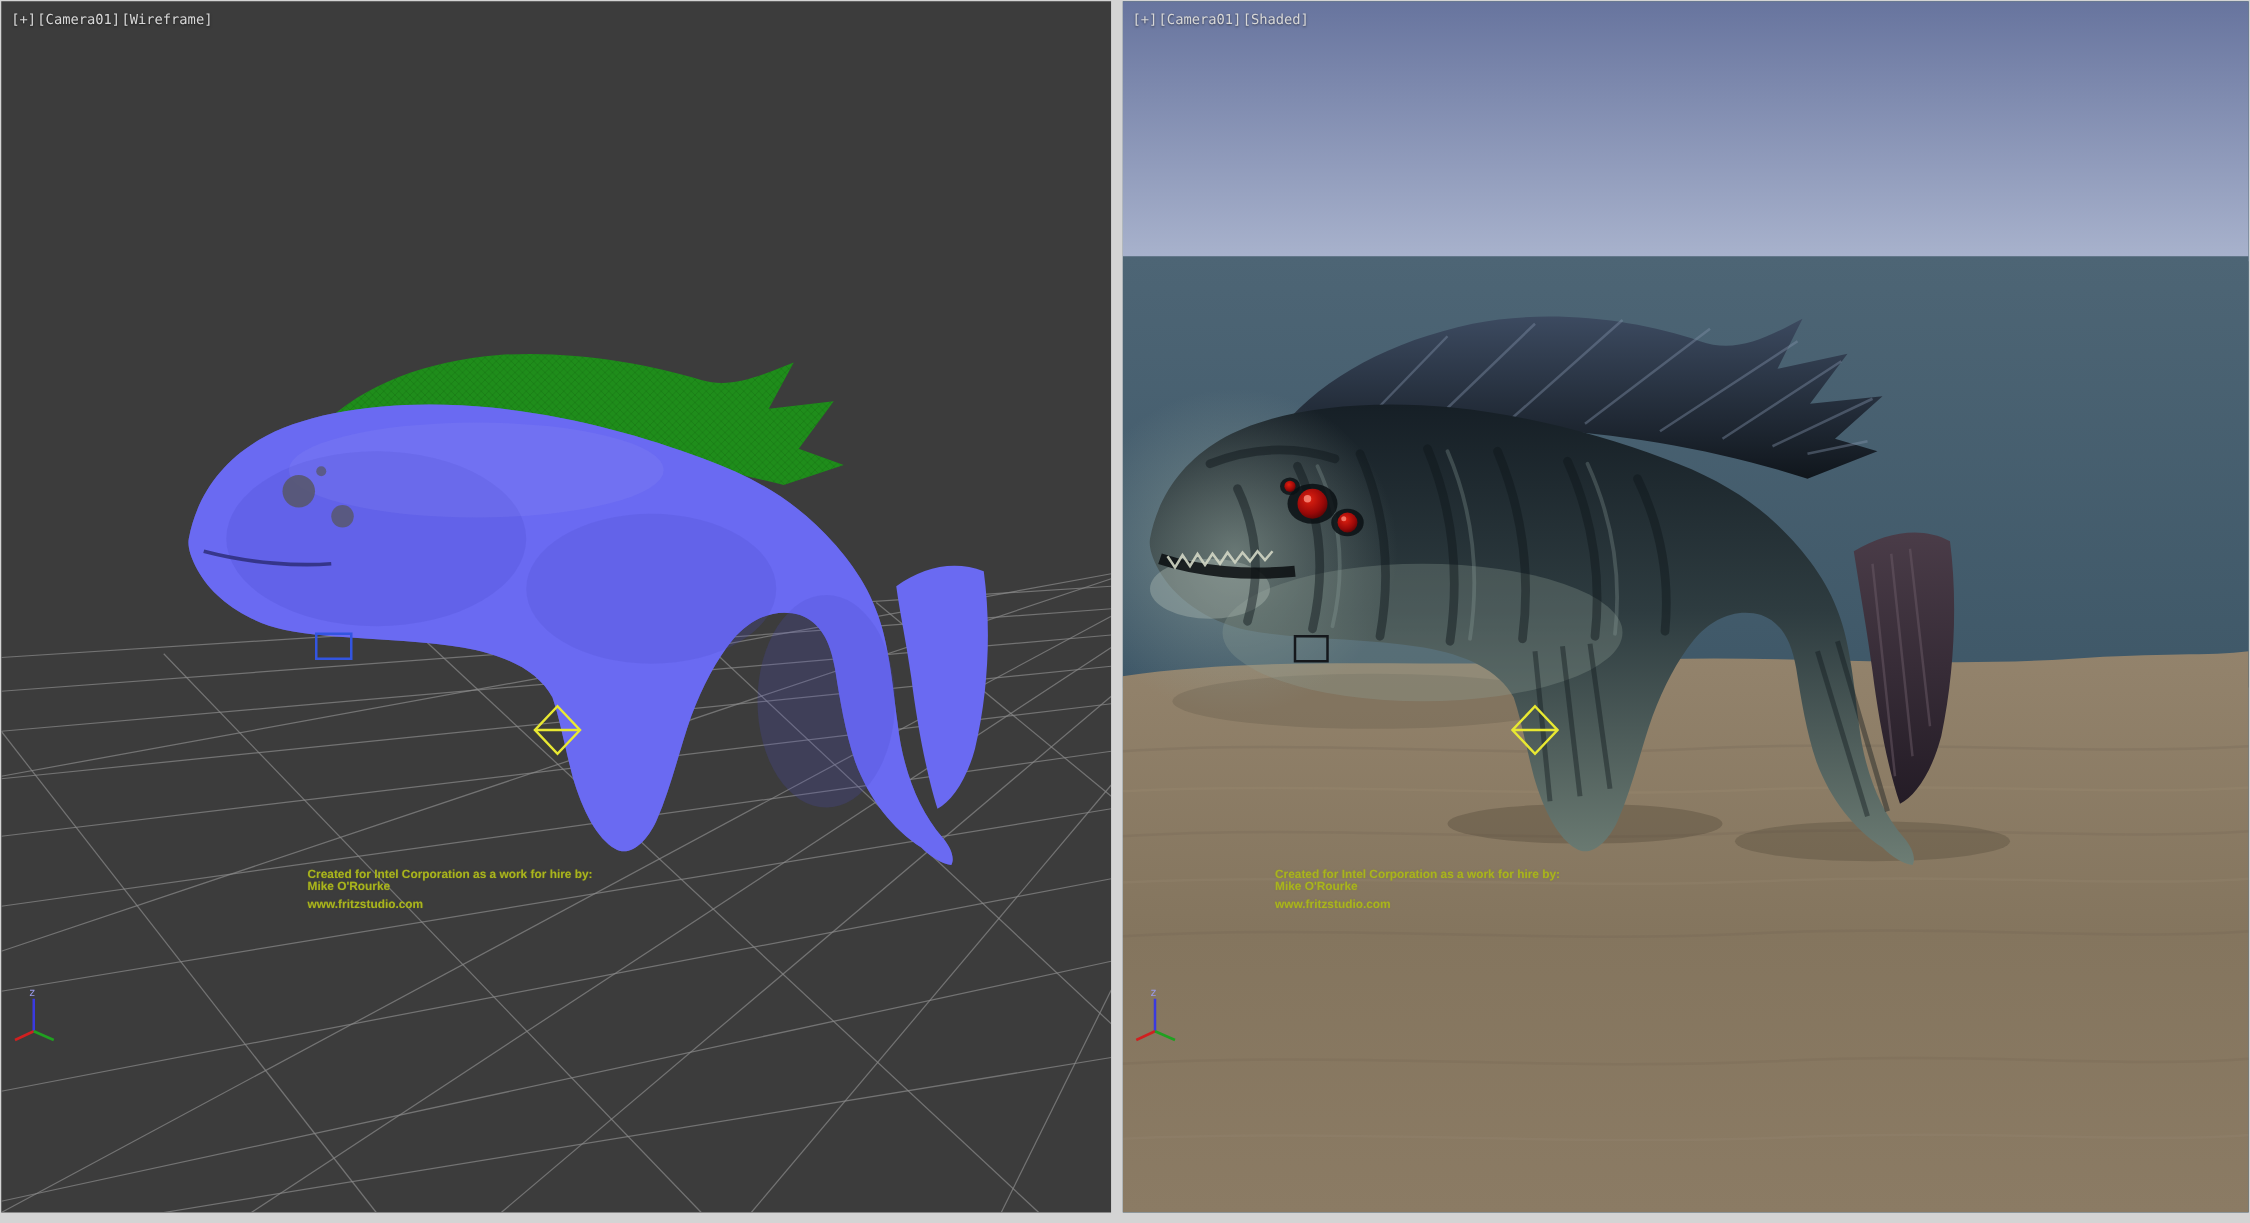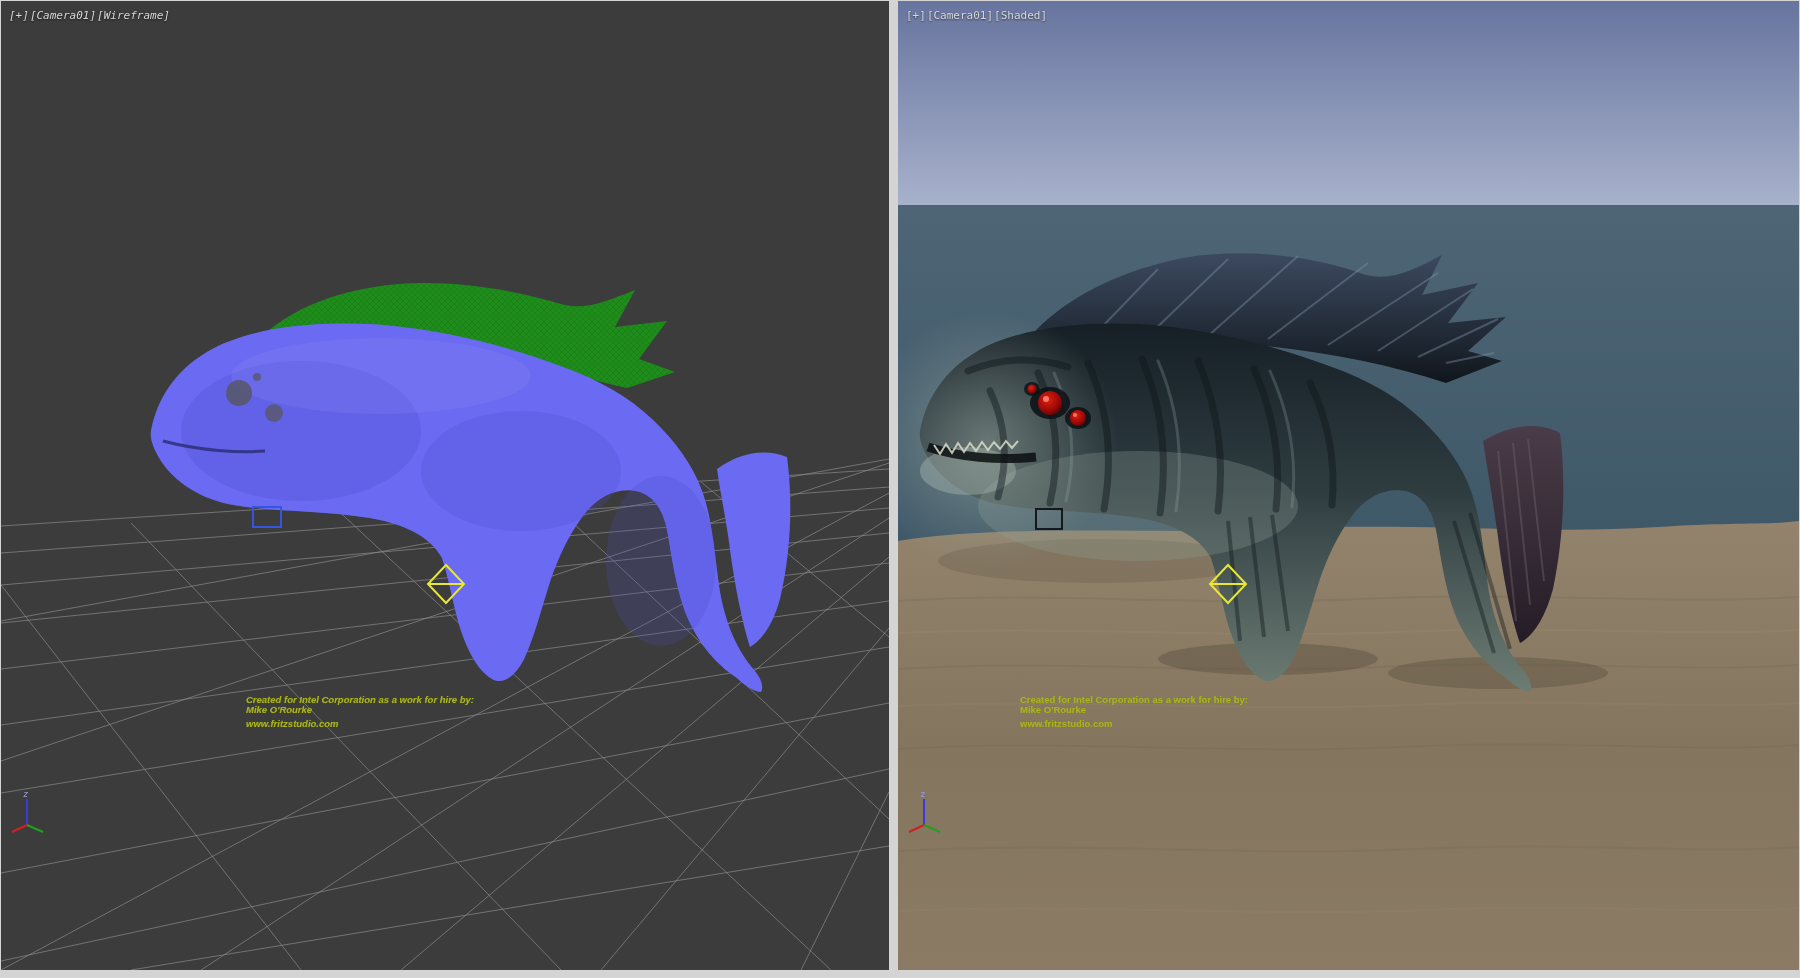--- a/index.html
+++ b/index.html
@@ -2,21 +2,21 @@
 <html style="--viewport-bg: #3c3c3c; --grid-line: #8a8a8a; --wire-object: #6a6af2; --fin-green: #1f8d1b; --gizmo-yellow: #e8e832; --credit-text: #a9b41d; --label-text: #d8d8d8; --sky-top: #67749e; --sky-bottom: #a9b3cd; --sea-top: #4d6575; --sea-bottom: #3f5868; --sand: #8b7b64; --window-chrome: #d4d4d4;"><head>
 <meta charset="utf-8">
 <style>
   html,body{margin:0;padding:0;}
   body{
     width:1800px;height:978px;position:relative;overflow:hidden;
     background:var(--window-chrome,#d4d4d4);
     font-family:"DejaVu Sans Mono", monospace;
   }
   .viewport{position:absolute;top:1px;height:969px;overflow:hidden;}
-  #vp-left{left:1px;width:888px;background:var(--viewport-bg,#3c3c3c);font-style:italic;}
+  #vp-left{left:1px;width:888px;background:var(--viewport-bg,#3c3c3c);}
   #vp-right{left:898px;width:901px;background:#476070;}
   .scene{position:absolute;left:0;top:0;width:100%;height:100%;display:block;}
   .vp-label{
     position:absolute;top:8px;left:8px;z-index:6;
     font-size:11px;color:var(--label-text,#d8d8d8);letter-spacing:0px;
     text-shadow:0 1px 2px rgba(0,0,0,.55);
     user-select:none;
   }
   .vp-label span{margin-right:1px;cursor:pointer;}
   .credit{

